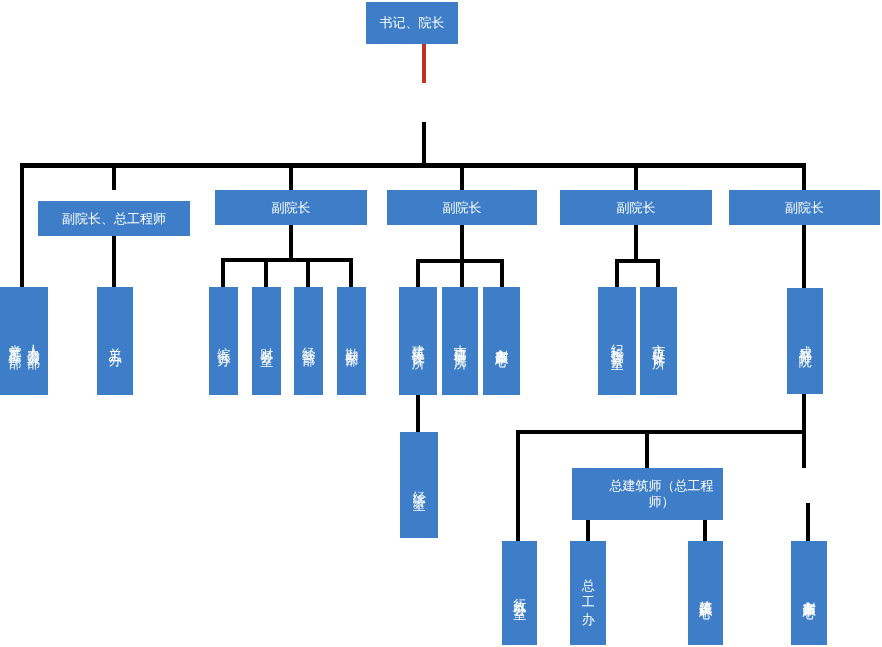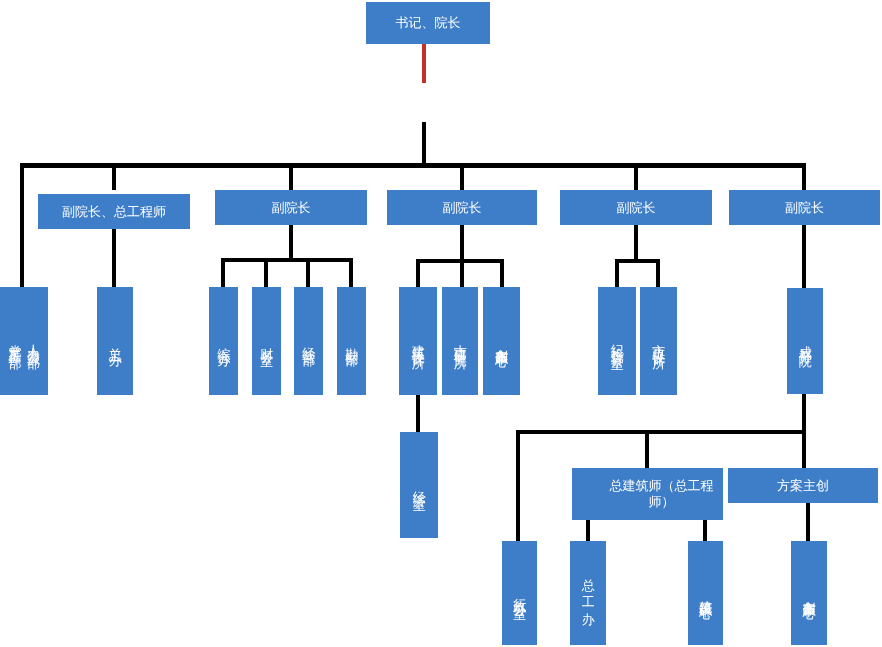--- a/index.html
+++ b/index.html
@@ -53,23 +53,23 @@
   <div class="ln" style="left:416px;top:395px;width:4px;height:37px;"></div>
   <div class="ln" style="left:802px;top:394px;width:4px;height:36px;"></div>
   <div class="ln" style="left:516px;top:430px;width:290px;height:4px;"></div>
   <div class="ln" style="left:516px;top:430px;width:4px;height:111px;"></div>
   <div class="ln" style="left:645px;top:434px;width:4px;height:34px;"></div>
   <div class="ln" style="left:802px;top:434px;width:4px;height:34px;"></div>
   <div class="ln" style="left:586px;top:503px;width:4px;height:38px;"></div>
   <div class="ln" style="left:703px;top:503px;width:4px;height:38px;"></div>
   <div class="ln" style="left:806px;top:503px;width:4px;height:38px;"></div>
 
-  <div class="box" style="left:366px;top:2px;width:124px;height:42px;">书记、院长</div>
+  <div class="box" style="left:366px;top:2px;width:92px;height:42px;">书记、院长</div>
 
-  <div class="box" style="left:38px;top:194px;width:152px;height:35px;">副院长、总工程师</div>
+  <div class="box" style="left:38px;top:201px;width:152px;height:35px;">副院长、总工程师</div>
   <div class="box" style="left:215px;top:190px;width:152px;height:35px;">副院长</div>
   <div class="box" style="left:387px;top:190px;width:150px;height:35px;">副院长</div>
   <div class="box" style="left:560px;top:190px;width:152px;height:35px;">副院长</div>
   <div class="box" style="left:729px;top:190px;width:151px;height:35px;">副院长</div>
 
   <div class="box combo" style="left:0px;top:287px;width:48px;height:108px;">
     <span>党群工作部</span>
     <span>人力资源部</span>
   </div>
   <div class="box v" style="left:97px;top:287px;width:36px;height:108px;">总工办</div>
@@ -80,20 +80,19 @@
   <div class="box v" style="left:399px;top:287px;width:38px;height:108px;">建筑设计所</div>
   <div class="box v" style="left:442px;top:287px;width:36px;height:108px;">古建研究所</div>
   <div class="box v" style="left:483px;top:287px;width:37px;height:108px;letter-spacing:1px;">方案创作中心</div>
   <div class="box v" style="left:598px;top:287px;width:38px;height:108px;">纪检督察室</div>
   <div class="box v" style="left:640px;top:287px;width:37px;height:108px;">市政设计所</div>
   <div class="box v" style="left:787px;top:288px;width:36px;height:106px;">成都分院</div>
 
   <div class="box v" style="left:400px;top:432px;width:38px;height:106px;">经济室</div>
 
   <div class="box" style="left:572px;top:468px;width:151px;height:52px;padding-left:28px;">总建筑师（总工程师）</div>
-  <div class="box" style="left:728px;top:468px;width:150px;height:35px;">方案主创</div>
 
   <div class="box v" style="left:502px;top:541px;width:35px;height:104px;letter-spacing:2px;">行政办公室</div>
   <div class="box v spread" style="left:570px;top:541px;width:36px;height:104px;">总工办</div>
   <div class="box v" style="left:688px;top:541px;width:35px;height:104px;letter-spacing:1px;">建筑设计中心</div>
   <div class="box v" style="left:791px;top:541px;width:36px;height:104px;letter-spacing:1px;">方案创作中心</div>
 
 </div>
 
 </body></html>

